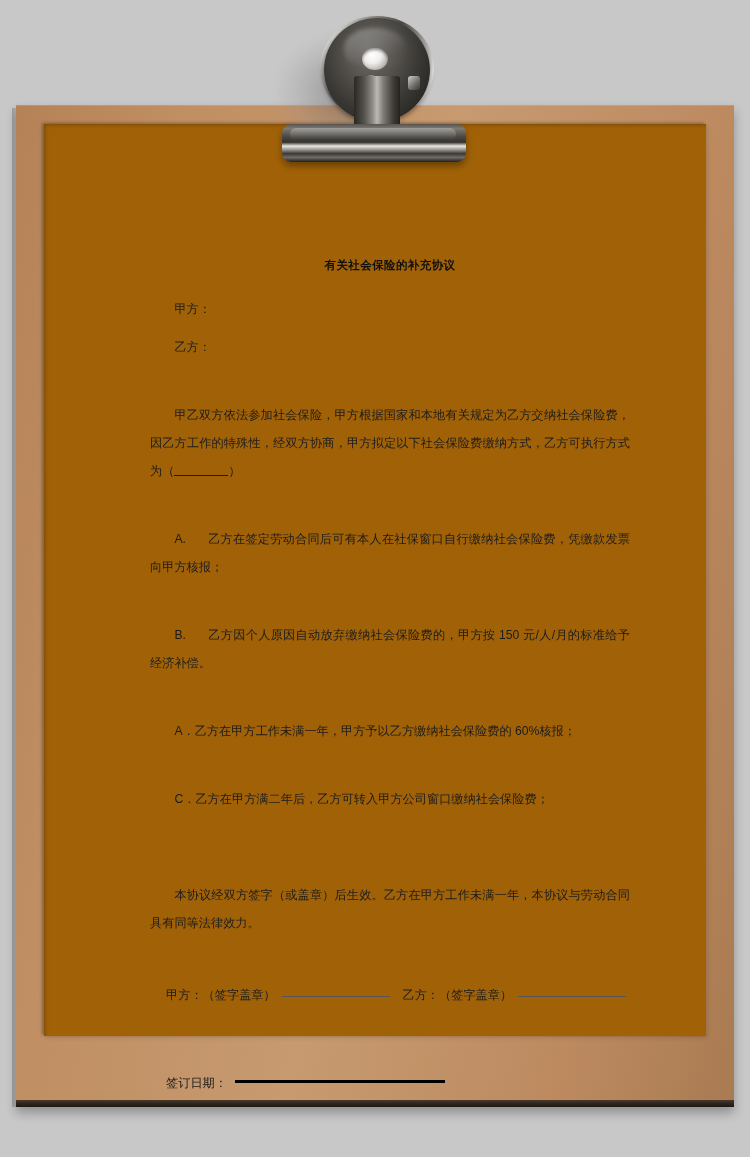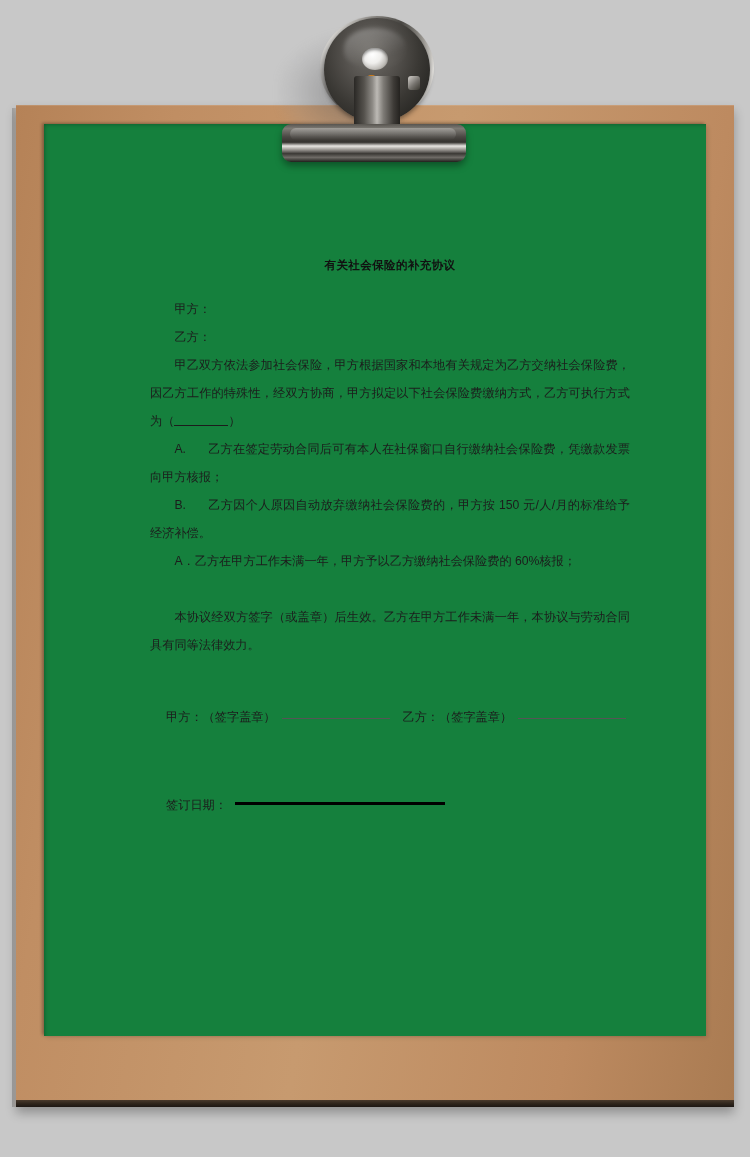--- a/index.html
+++ b/index.html
@@ -44,21 +44,21 @@
     opacity: .85;
   }
 
   
   .paper {
     position: absolute;
     left: 44px;
     top: 124px;
     width: 662px;
     height: 912px;
-    background: #15803d;
+    background: #a16207;
     box-shadow: -2px -1px 3px rgba(0,0,0,0.30), 2px 2px 4px rgba(0,0,0,0.10);
   }
   .paper-inner-shadow {
     position: absolute;
     left: 0; top: 0;
     width: 100%; height: 100%;
     pointer-events: none;
     box-shadow: inset 3px 3px 5px -3px rgba(0,0,0,0.35);
   }
 
@@ -204,22 +204,22 @@
     color: #111;
   }
   .p {
     font-size: 12.2px;
     line-height: 28px;
     margin: 0;
     text-align: justify;
     text-justify: inter-ideograph;
     color: #1c1c1c;
   }
-  .p.indent { text-indent: 2em; }
-  .p.indent-label { text-indent: 2em; }
+  .p.indent { text-indent: 2em; margin-top: 40px; }
+  .p.indent-label { text-indent: 2em; margin-top: 10px; }
   .blank-line { height: 28px; }
   .half-gap { height: 14px; }
 
   .fill-short {
     display: inline-block;
     width: 54px;
     border-bottom: 1px solid #1c1c1c;
     vertical-align: -1px;
   }
   .optLetter { margin-right: 22px; }
@@ -265,20 +265,21 @@
     <p class="p indent-label">乙方：</p>
 
     <p class="p indent"><span>甲乙双方依法参加社会保险，甲方根据国家和本地有关规定为乙方交纳社会保险费，因乙方工作的特殊性，经双方协商，甲方拟定以下社会保险费缴纳方式，乙方可执行方式为（</span><span class="fill-short"></span><span>）</span></p>
 
     <p class="p indent"><span class="optLetter">A.</span><span>乙方在签定劳动合同后可有本人在社保窗口自行缴纳社会保险费，凭缴款发票向甲方核报；</span></p>
 
     <p class="p indent"><span class="optLetter">B.</span><span>乙方因个人原因自动放弃缴纳社会保险费的，甲方按 150 元/人/月的标准给予经济补偿。</span></p>
 
 
     <p class="p indent">A．乙方在甲方工作未满一年，甲方予以乙方缴纳社会保险费的 60%核报；</p>
+    <p class="p indent">C．乙方在甲方满二年后，乙方可转入甲方公司窗口缴纳社会保险费；</p>
 
     <div class="blank-line"></div>
 
     <p class="p indent">本协议经双方签字（或盖章）后生效。乙方在甲方工作未满一年，本协议与劳动合同具有同等法律效力。</p>
 
     <div class="blank-line"></div>
 
     <p class="sign-row"><span>甲方：（签字盖章）</span><span class="sig-line"></span>&nbsp;&nbsp;<span>乙方：（签字盖章）</span><span class="sig-line"></span></p>
 
     <div class="half-gap"></div>

